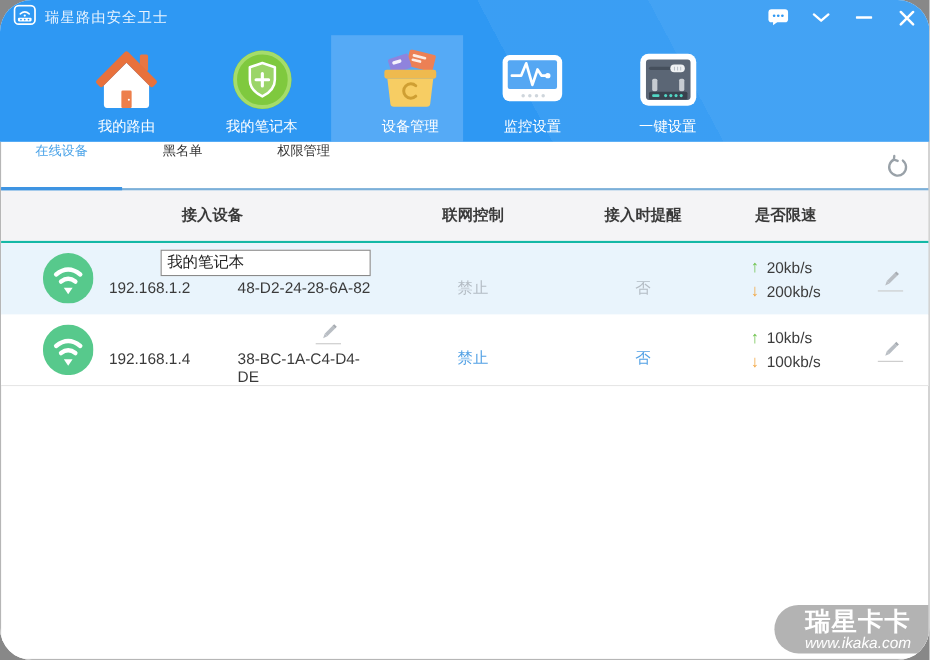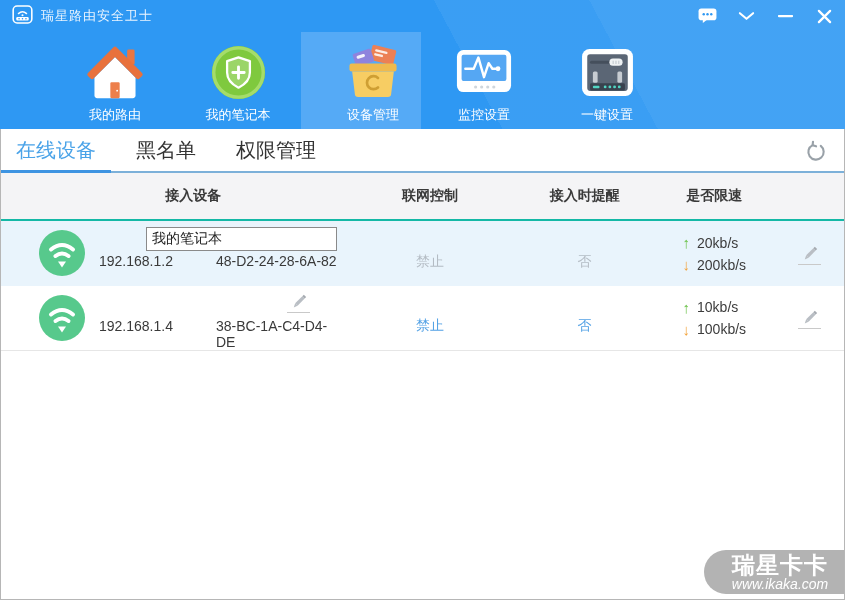--- a/index.html
+++ b/index.html
@@ -1,17 +1,17 @@
 <!DOCTYPE html>
 <html><head>
 <meta charset="utf-8">
 <style>
   * { margin:0; padding:0; box-sizing:border-box; }
   body { font-family:"Liberation Sans","DejaVu Sans",sans-serif; background:#888; }
-  .window { width:845px; height:600px; position:relative; background:#fff; overflow:hidden; }
+  .window { width:845px; height:600px; position:relative; background:#fff; overflow:hidden;border-radius:29px; }
 
   
   .blue-header{
     height:129px;
     background-color:#2e98f3;
     background-image:linear-gradient(62deg, rgba(255,255,255,0) 55%, rgba(255,255,255,0.06) 55%, rgba(255,255,255,0.06) 72%, rgba(255,255,255,0.10) 72%);
   }
   .titlebar{ height:32px; display:flex; align-items:center; padding:0 10px 0 12px; }
   .titlebar .app-title{ color:#eaf4fe; font-size:13px; margin-left:8px; letter-spacing:1px; }
   .win-controls{ margin-left:auto; display:flex; align-items:center; gap:17px; }
@@ -20,21 +20,21 @@
   .navbar{ height:97px; display:flex; padding-left:55px; }
   .nav-item{ width:120px; margin-right:3px; display:flex; flex-direction:column; align-items:center; padding-top:9px; cursor:pointer; }
   .nav-item.active{ background:#55aaf6;padding-left:24px; }
   .nav-icon{ height:62px; display:flex; align-items:center; justify-content:center; }
   .nav-label{ color:#fff; font-size:13px; margin-top:3px; }
 
   
   .body-area{ height:471px; border:1px solid #b6b6b6; border-top:none; position:relative; background:#fff; }
 
   .tabbar{ height:44px; display:flex; align-items:stretch; border-bottom:2px solid #7cb0d9; position:relative; }
-  .tab{ width:110px; display:flex; align-items:center; justify-content:center; font-size:20px; color:#333; cursor:pointer; position:relative; }
+  .tab{ width:110px; display:flex; justify-content:center; font-size:12px; color:#333; cursor:pointer; position:relative; }
   .tab.active{ color:#4aa3e8; }
   .tab.active::after{ content:''; position:absolute; left:0; right:0; bottom:-2px; height:3px; background:#3e94e2; }
   .refresh-btn{ position:absolute; right:16px; top:9px; width:26px; height:26px; display:flex; align-items:center; justify-content:center; cursor:pointer; }
 
   .table-header{ height:48px; background:#f4f4f6; border-bottom:2px solid #14b8a6; display:flex; align-items:center; }
   .th{ font-size:14px; font-weight:bold; color:#3a3a3a; text-align:center; }
   .col-device{ width:345px; }
   .col-control{ width:170px; }
   .col-remind{ width:140px; }
   .col-limit{ width:120px; }

